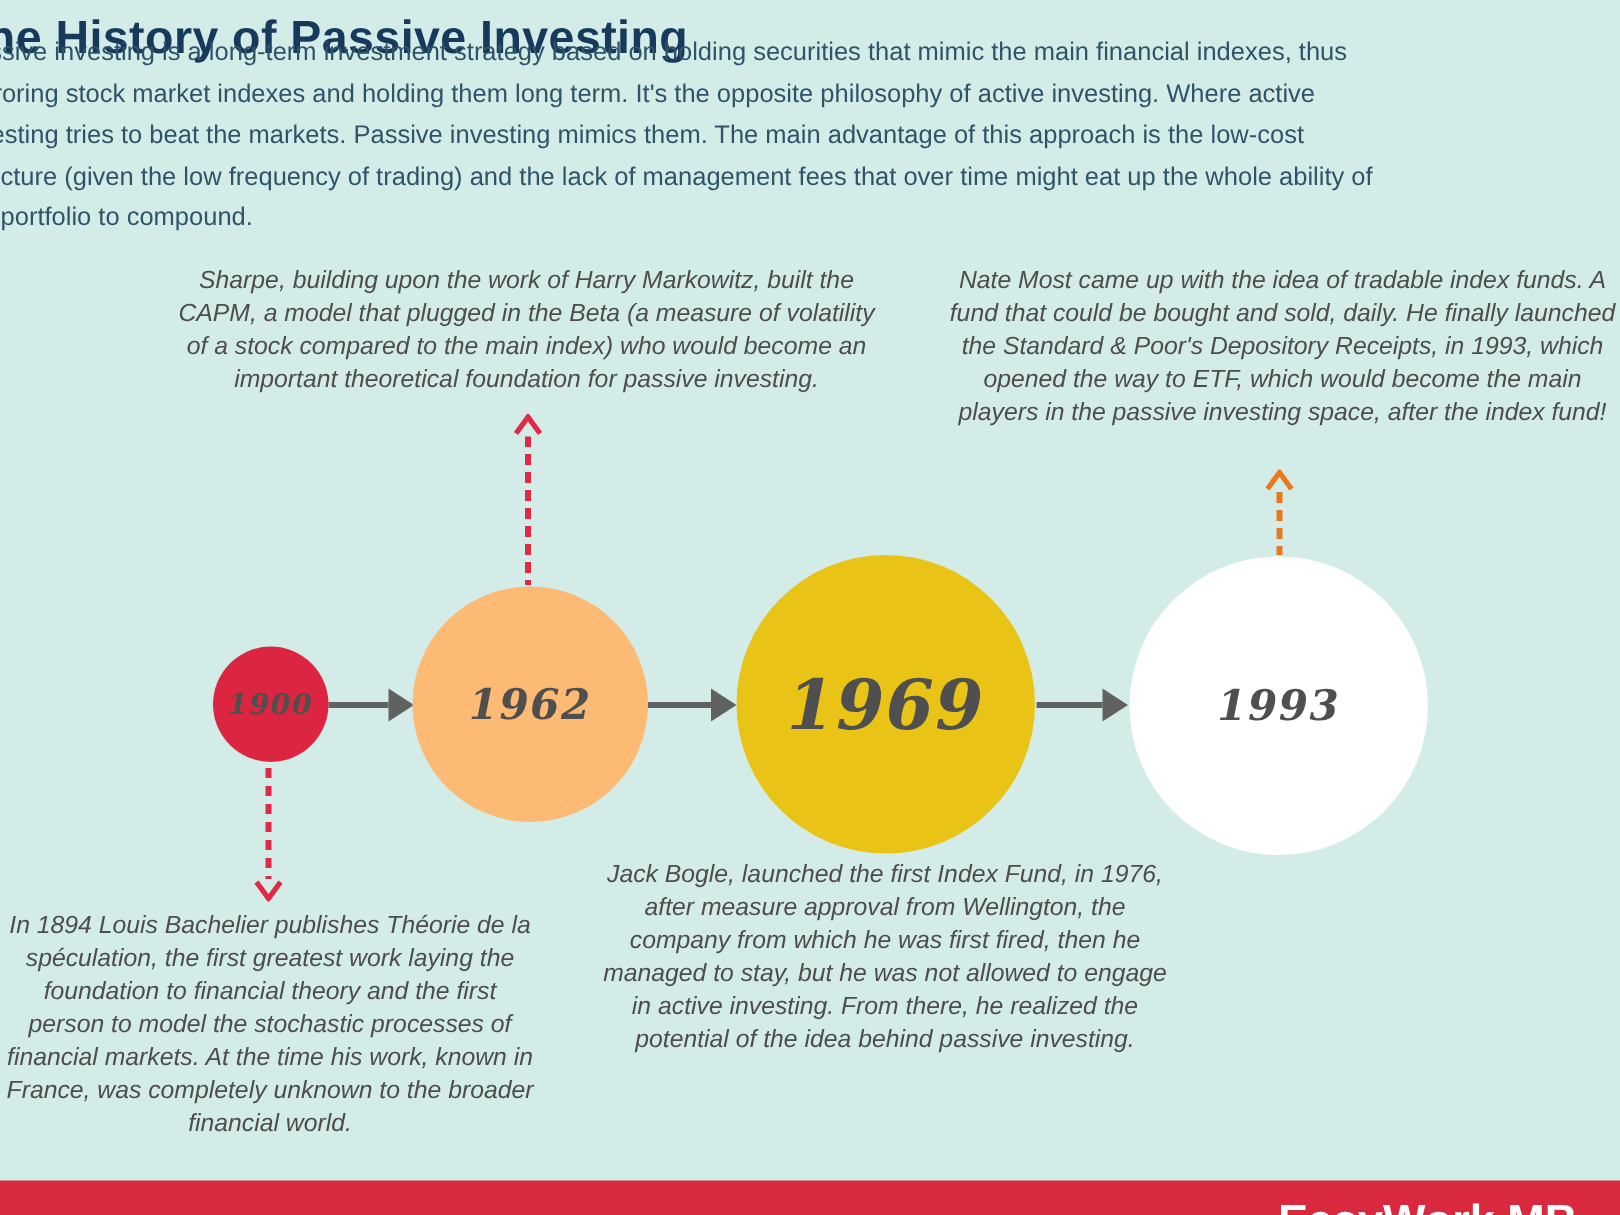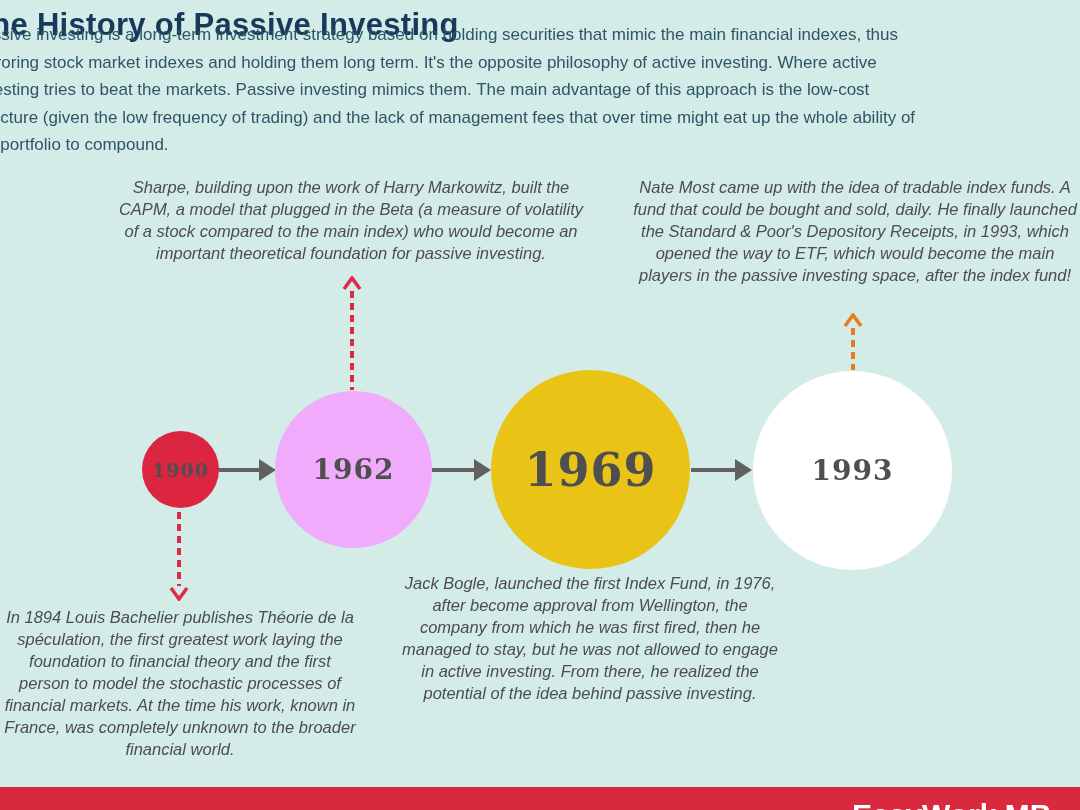--- a/index.html
+++ b/index.html
@@ -32,21 +32,21 @@
   .note-nate     {left:632px;top:176px;width:446px;}
   .note-bachelier{left:2px;  top:606px;width:356px;}
   .note-bogle    {left:400px;top:572px;width:380px;}
   
   .circle{
     position:absolute;border-radius:50%;
     display:flex;align-items:center;justify-content:center;
   }
   .year{
     font-family:"DejaVu Serif", serif;
-    font-weight:bold;color:#4f4f4f;letter-spacing:1px;
+    font-weight:bold;color:#4f4f4f;letter-spacing:1px;font-style:italic;
   }
   .c1900{left:142px;top:431px;width:77px; height:77px; background:#dc2540;}
   .c1962{left:275px;top:391px;width:157px;height:157px;background:#28a7ae;}
   .c1976{left:491px;top:370px;width:199px;height:199px;background:#e9c416;}
   .c1993{left:753px;top:371px;width:199px;height:199px;background:#ffffff;}
   .c1900 .year{font-size:19px;}
   .c1962 .year{font-size:28px;}
   .c1976 .year{font-size:46px;}
   .c1993 .year{font-size:28px;}
   
@@ -99,21 +99,21 @@
   <div>structure (given the low frequency of trading) and the lack of management fees that over time might eat up the whole ability of</div>
   <div>the portfolio to compound.</div>
 </div>
 
 <div class="note note-sharpe">Sharpe, building upon the work of Harry Markowitz, built the CAPM, a model that plugged in the Beta (a measure of volatility of a stock compared to the main index) who would become an important theoretical foundation for passive investing.</div>
 
 <div class="note note-nate">Nate Most came up with the idea of tradable index funds. A fund that could be bought and sold, daily. He finally launched the Standard &amp; Poor's Depository Receipts, in 1993, which opened the way to ETF, which would become the main players in the passive investing space, after the index fund!</div>
 
 <div class="note note-bachelier">In 1894 Louis Bachelier publishes Théorie de la spéculation, the first greatest work laying the foundation to financial theory and the first person to model the stochastic processes of financial markets. At the time his work, known in France, was completely unknown to the broader financial world.</div>
 
-<div class="note note-bogle">Jack Bogle, launched the first Index Fund, in 1976, after become approval from Wellington, the company from which he was first fired, then he managed to stay, but he was not allowed to engage in active investing. From there, he realized the potential of the idea behind passive investing.</div>
+<div class="note note-bogle">Jack Bogle, launched the first Index Fund, in 1976, after measure approval from Wellington, the company from which he was first fired, then he managed to stay, but he was not allowed to engage in active investing. From there, he realized the potential of the idea behind passive investing.</div>
 
 <div class="v-arrow va-1962">
   <svg width="22" height="15">
     <path d="M3 13 L11 2 L19 13" stroke="#e02944" stroke-width="3.5" fill="none"></path>
   </svg>
   <div class="dash dash-red"></div>
 </div>
 
 <div class="v-arrow va-1993">
   <svg width="22" height="15">
@@ -138,21 +138,21 @@
     <div class="head"></div>
 </div>
 <div class="h-arrow a3">
   <div class="shaft"></div>
     <div class="head"></div>
 </div>
 
 <div class="circle c1900" style="background: rgb(220, 37, 64);">
   <span class="year">1900</span>
 </div>
-<div class="circle c1962" style="background: #f0abfc;">
+<div class="circle c1962" style="background: #fdba74;">
   <span class="year">1962</span>
 </div>
 <div class="circle c1976" style="background: rgb(233, 196, 22);">
   <span class="year">1969</span>
 </div>
 <div class="circle c1993" style="background: rgb(255, 255, 255);">
   <span class="year">1993</span>
 </div>
 
 <div class="footer-bar"></div>

